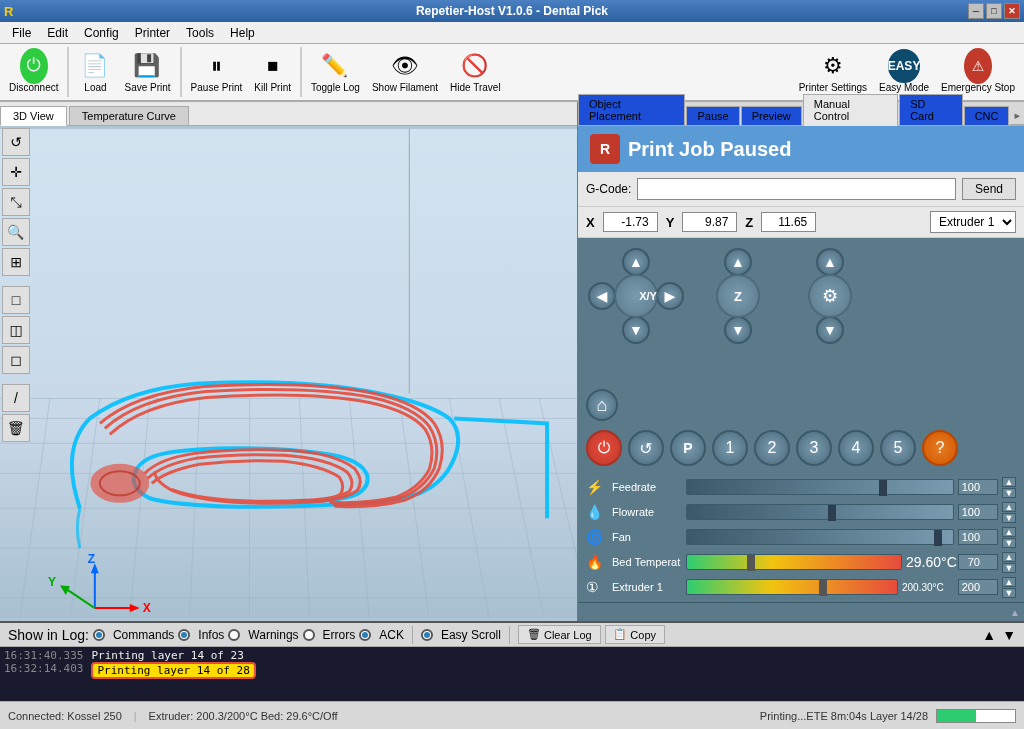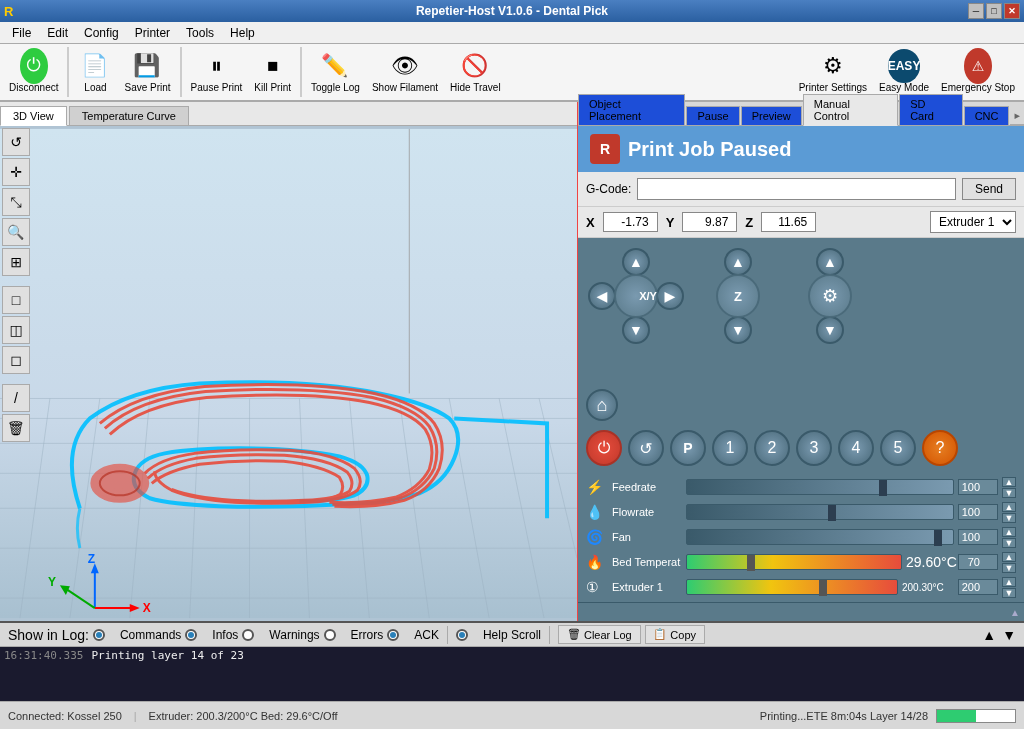--- a/index.html
+++ b/index.html
@@ -385,21 +385,21 @@
       background: #d8d8d8;
       border-bottom: 1px solid #aaa;
       display: flex;
       align-items: center;
       gap: 4px;
       padding: 0 8px;
     }
     .log-radio {
       display: flex;
       align-items: center;
-      gap: 15px;
+      gap: 8px;
     }
     .radio-dot {
       width: 12px; height: 12px;
       border: 2px solid #555;
       border-radius: 50%;
       background: white;
       display: flex; align-items: center; justify-content: center;
     }
     .radio-dot.checked::after {
       content: '';
@@ -823,38 +823,42 @@
       <div class="radio-dot"></div>
       <span>Errors</span>
     </div>
     <div class="log-radio">
       <div class="radio-dot checked"></div>
       <span>ACK</span>
     </div>
     <div class="log-sep"></div>
     <div class="log-radio">
       <div class="radio-dot checked"></div>
-      <span>Help Scroll</span>
+      <span>Easy Scroll</span>
     </div>
     <div class="log-sep"></div>
     <div class="log-btn">
       <span>🗑</span>
       <span>Clear Log</span>
     </div>
     <div class="log-btn">
       <span>📋</span>
       <span>Copy</span>
     </div>
     <div style="margin-left:auto;font-size:14px;cursor:pointer;">▲</div>
     <div style="font-size:14px;cursor:pointer;margin-left:2px;">▼</div>
   </div>
   <div id="log-content">
     <div class="log-line">
       <span class="log-time">16:31:40.335</span>
       <span class="log-msg">Printing layer 14 of 23</span>
+    </div>
+    <div class="log-line">
+      <span class="log-time">16:32:14.403</span>
+      <span class="log-highlight">Printing layer 14 of 28</span>
     </div>
   </div>
 </div>
 
 <div id="statusbar">
   <span id="status-connected">Connected: Kossel 250</span>
   <span style="color:#aaa;margin:0 4px;">|</span>
   <span id="status-extruder">Extruder: 200.3/200°C Bed: 29.6°C/Off</span>
   <span style="flex:1;"></span>
   <span id="status-printing">Printing...ETE 8m:04s Layer 14/28</span>

